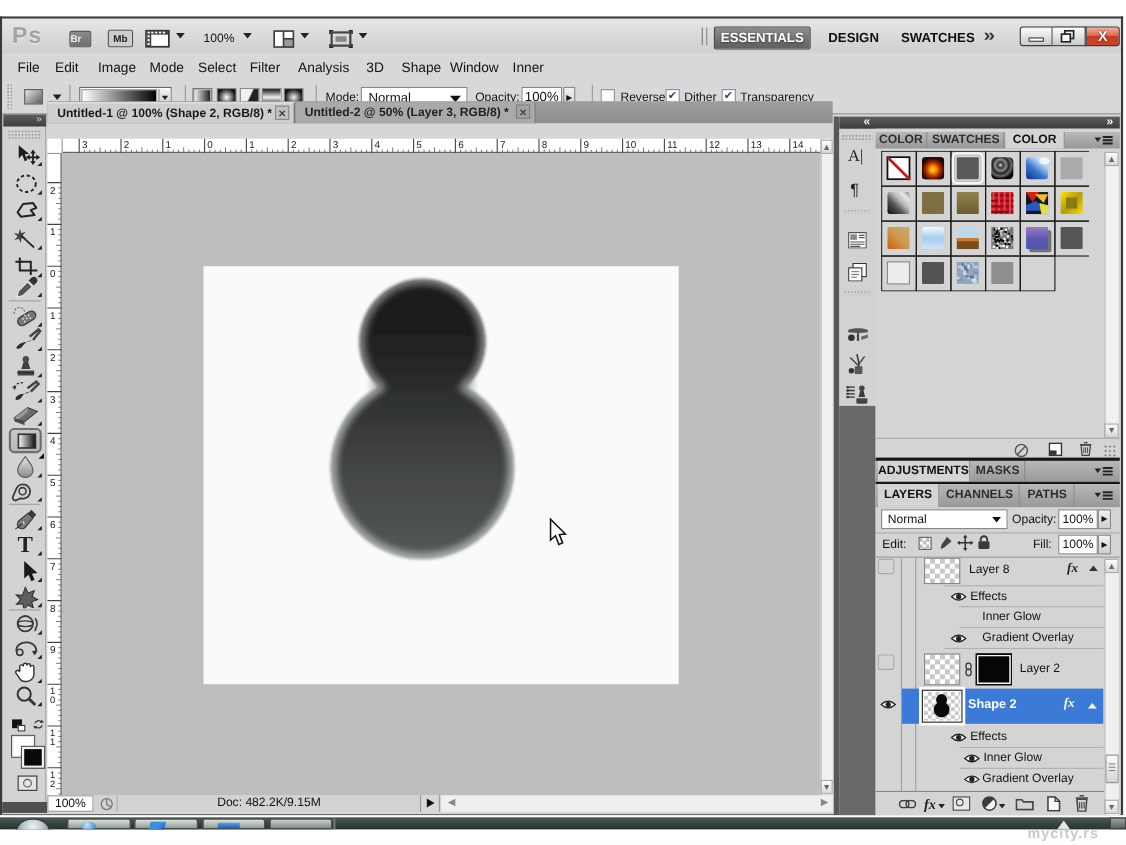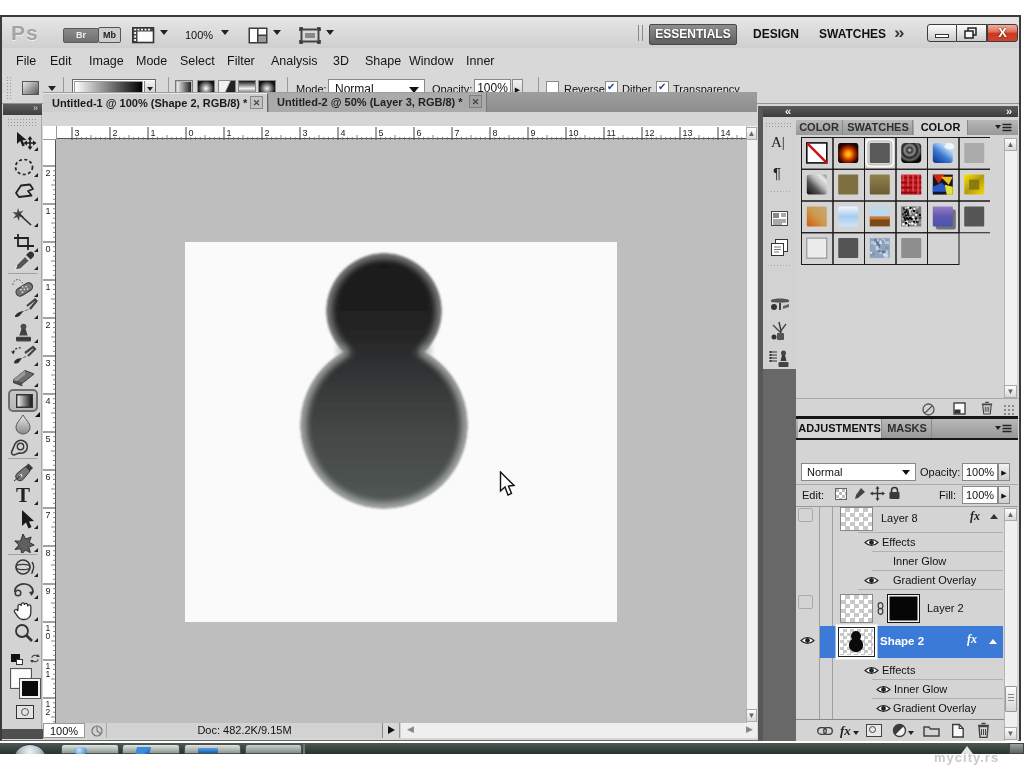--- a/index.html
+++ b/index.html
@@ -51,21 +51,21 @@
 
 #taskbar{position:absolute;left:0;top:743px;width:1024px;height:11px;background:linear-gradient(#4b5a52,#27322c);overflow:hidden}
 #wm{position:absolute;left:934px;top:750px;width:90px;font-size:13px;font-weight:bold;color:#c9c9c9;letter-spacing:1px}
 </style>
 </head>
 <body>
 <div id="stage">
 <div id="win">
   <div class="bar" id="appbar">
     <div class="abs" style="left:9px;top:4px;font-size:21px;font-weight:bold;color:#a3a3a3;letter-spacing:1px;text-shadow:0 1px 0 #f0f0f0">Ps</div>
-    <div class="abs" style="left:61px;top:11px;width:36px;height:15px;background:linear-gradient(#8b8b8b,#6f6f6f);border:1px solid #5a5a5a;border-radius:2px;color:#eee;font-size:9px;font-weight:bold;text-align:center;line-height:13px">Br</div>
+    <div class="abs" style="left:61px;top:11px;width:20px;height:15px;background:linear-gradient(#8b8b8b,#6f6f6f);border:1px solid #5a5a5a;border-radius:2px;color:#eee;font-size:9px;font-weight:bold;line-height:13px">Br</div>
     <div class="abs" style="left:96px;top:10px;width:23px;height:16px;background:#cdcdcd;border:1px solid #555;border-radius:2px;color:#222;font-size:9px;font-weight:bold;text-align:center;line-height:14px">Mb</div>
     <svg class="abs" style="left:130px;top:10px" width="24" height="17" viewBox="0 0 24 17">
           <rect x="0.5" y="0.5" width="21" height="15" fill="#fdfdfd" stroke="#333" stroke-width="1.6"></rect>
           <rect x="1" y="1" width="20" height="3.5" fill="#444"></rect>
           <rect x="1" y="1" width="4.5" height="14" fill="#444"></rect>
           <g fill="#fff">
             <rect x="2.2" y="1.8" width="2" height="1.6"></rect>
             <rect x="5.5" y="1.8" width="2" height="1.6"></rect>
             <rect x="9" y="1.8" width="2" height="1.6"></rect>
             <rect x="12.5" y="1.8" width="2" height="1.6"></rect>
@@ -979,20 +979,29 @@
   <div class="blkline" style="top:299px;height:3px"></div>
   <div class="ptabbar" style="top:302px;height:19px">
     <div class="ptab act" style="left:2px;width:84px;line-height:19px">ADJUSTMENTS</div>
     <div class="ptab" style="left:87px;width:49px;line-height:19px">MASKS</div>
     <svg class="abs" style="right:6px;top:5px" width="17" height="9" viewBox="0 0 17 9">
           <path d="M0 2 l3 4 3-4z" fill="#222"></path>
           <path d="M7.5 1.5 h9 M7.5 4.5 h9 M7.5 7.5 h9" stroke="#222" stroke-width="1.7"></path>
         </svg>
   </div>
   <div class="blkline" style="top:321px;height:2px"></div>
+  <div class="ptabbar" style="top:323px;height:21px">
+    <div class="ptab act" style="left:2px;width:56px;line-height:21px;font-size:11px">LAYERS</div>
+    <div class="ptab" style="left:59px;width:72px;line-height:21px">CHANNELS</div>
+    <div class="ptab" style="left:132px;width:49px;line-height:21px">PATHS</div>
+    <svg class="abs" style="right:6px;top:6px" width="17" height="9" viewBox="0 0 17 9">
+          <path d="M0 2 l3 4 3-4z" fill="#222"></path>
+          <path d="M7.5 1.5 h9 M7.5 4.5 h9 M7.5 7.5 h9" stroke="#222" stroke-width="1.7"></path>
+        </svg>
+  </div>
 
   <div class="combo" style="left:5px;top:346px;width:115px;height:18px;font-size:11px">
         <span style="position:absolute;left:5px;top:2px">Normal</span>
         <div class="abs" style="left:100px;top:6px;border-left:4.5px solid transparent;border-right:4.5px solid transparent;border-top:5.5px solid #111"></div>
       </div>
   <div class="abs mini" style="left:124px;top:349px">Opacity:</div>
   <div class="combo" style="left:166px;top:346px;width:36px;height:18px;font-size:11px;text-align:center;line-height:16px">100%</div>
   <div class="spin" style="left:202px;top:346px;width:12px;height:18px;line-height:18px">▶</div>
   <div class="abs" style="left:0px;top:367px;width:222px;height:1px;background:#aaa"></div>
   <div class="abs mini" style="left:6px;top:372px">Edit:</div>

